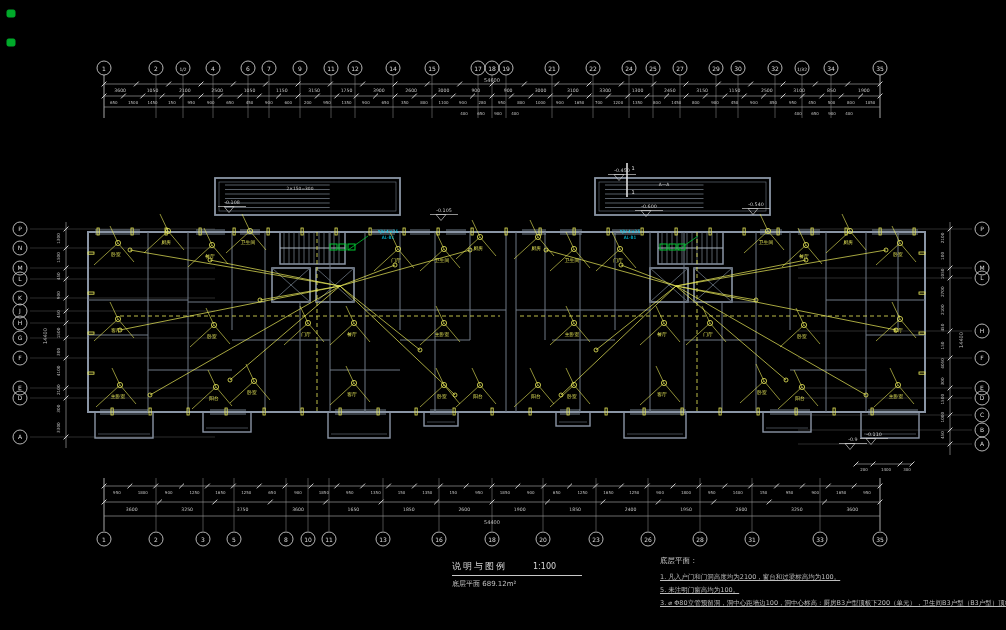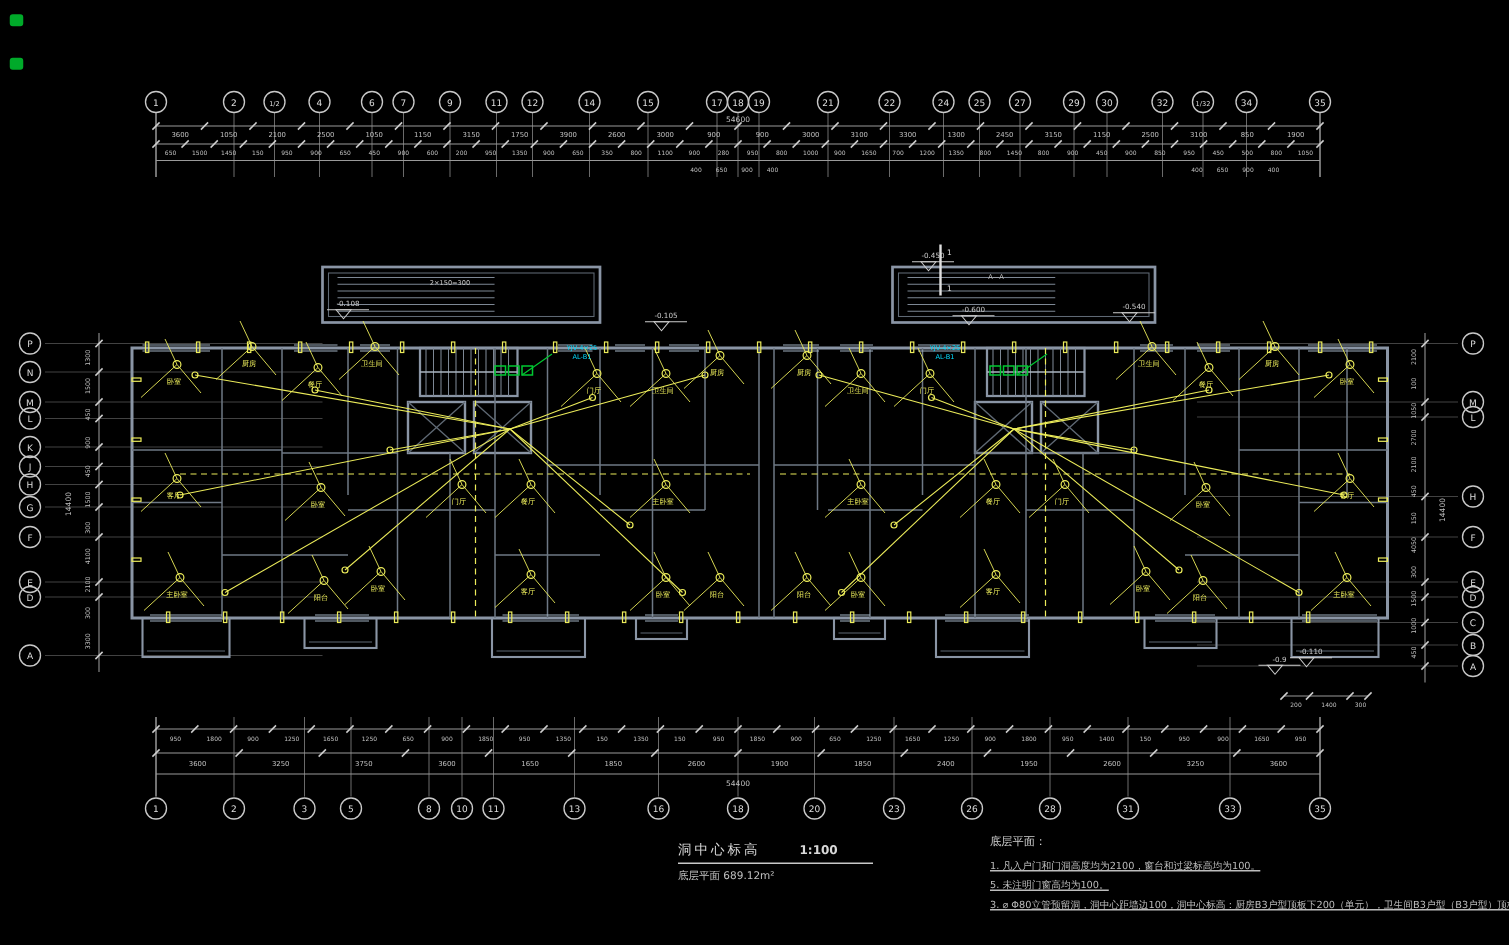--- a/index.html
+++ b/index.html
@@ -1,21 +1,21 @@
 <!DOCTYPE html>
 <html><head>
 <meta charset="utf-8">
 <style>
   html,body{margin:0;padding:0;background:#000;width:1006px;height:630px;overflow:hidden;}
   body{position:relative;font-family:"DejaVu Sans",sans-serif;}
   svg text{font-family:"DejaVu Sans",sans-serif;}
   .overlay{position:absolute;color:#cfcfcf;}
   #title-block{left:452px;top:554px;width:210px;}
   #title-main{font-size:9px;letter-spacing:2px;display:inline-block;color:#d8d8d8;}
-  #title-scale{font-size:8px;margin-left:26px;color:#d8d8d8;font-weight:bold;}
+  #title-scale{font-size:8px;margin-left:26px;color:#d8d8d8;}
   #title-rule{border-top:1px solid #c8c8c8;margin:2px 0 3px 0;width:130px;}
   #title-area{font-size:7px;color:#c0c0c0;}
   #notes-block{left:660px;top:556px;width:346px;}
   #notes-title{font-size:7.5px;color:#d0d0d0;margin-bottom:5px;}
   .note-line{font-size:6.5px;line-height:13px;color:#bdbdbd;white-space:nowrap;text-decoration:underline;}
 </style>
 </head>
 <body>
 
 
@@ -988,21 +988,21 @@
       <text x="664" y="186" font-size="4.4" fill="#c8c8c8" text-anchor="middle">A—A</text>
       <line x1="627" y1="163" x2="627" y2="197" stroke="#e0e0e0" stroke-width="1.6"></line>
       <text x="633" y="170" font-size="5" fill="#e0e0e0" text-anchor="middle">1</text>
       <text x="633" y="194" font-size="5" fill="#e0e0e0" text-anchor="middle">1</text>
       <rect x="7" y="10" width="8" height="7" stroke="#00c832" stroke-width="1" fill="#00c832" rx="1.5" opacity="0.85"></rect>
       <rect x="7" y="39" width="8" height="7" stroke="#00c832" stroke-width="1" fill="#00c832" rx="1.5" opacity="0.85"></rect>
     </g>
 </svg>
 
 <div class="overlay" id="title-block">
-  <span id="title-main">洞中心标高</span><span id="title-scale">1:100</span>
+  <span id="title-main">说明与图例</span><span id="title-scale">1:100</span>
   <div id="title-rule"></div>
   <div id="title-area">底层平面 689.12m²</div>
 </div>
 
 <div class="overlay" id="notes-block">
   <div id="notes-title">底层平面：</div>
   <div class="note-line">1. 凡入户门和门洞高度均为2100，窗台和过梁标高均为100。</div>
   <div class="note-line">5. 未注明门窗高均为100。</div>
   <div class="note-line">3. ⌀   Φ80立管预留洞，洞中心距墙边100，洞中心标高：厨房B3户型顶板下200（单元），卫生间B3户型（B3户型）顶板下220。</div>
 </div>

